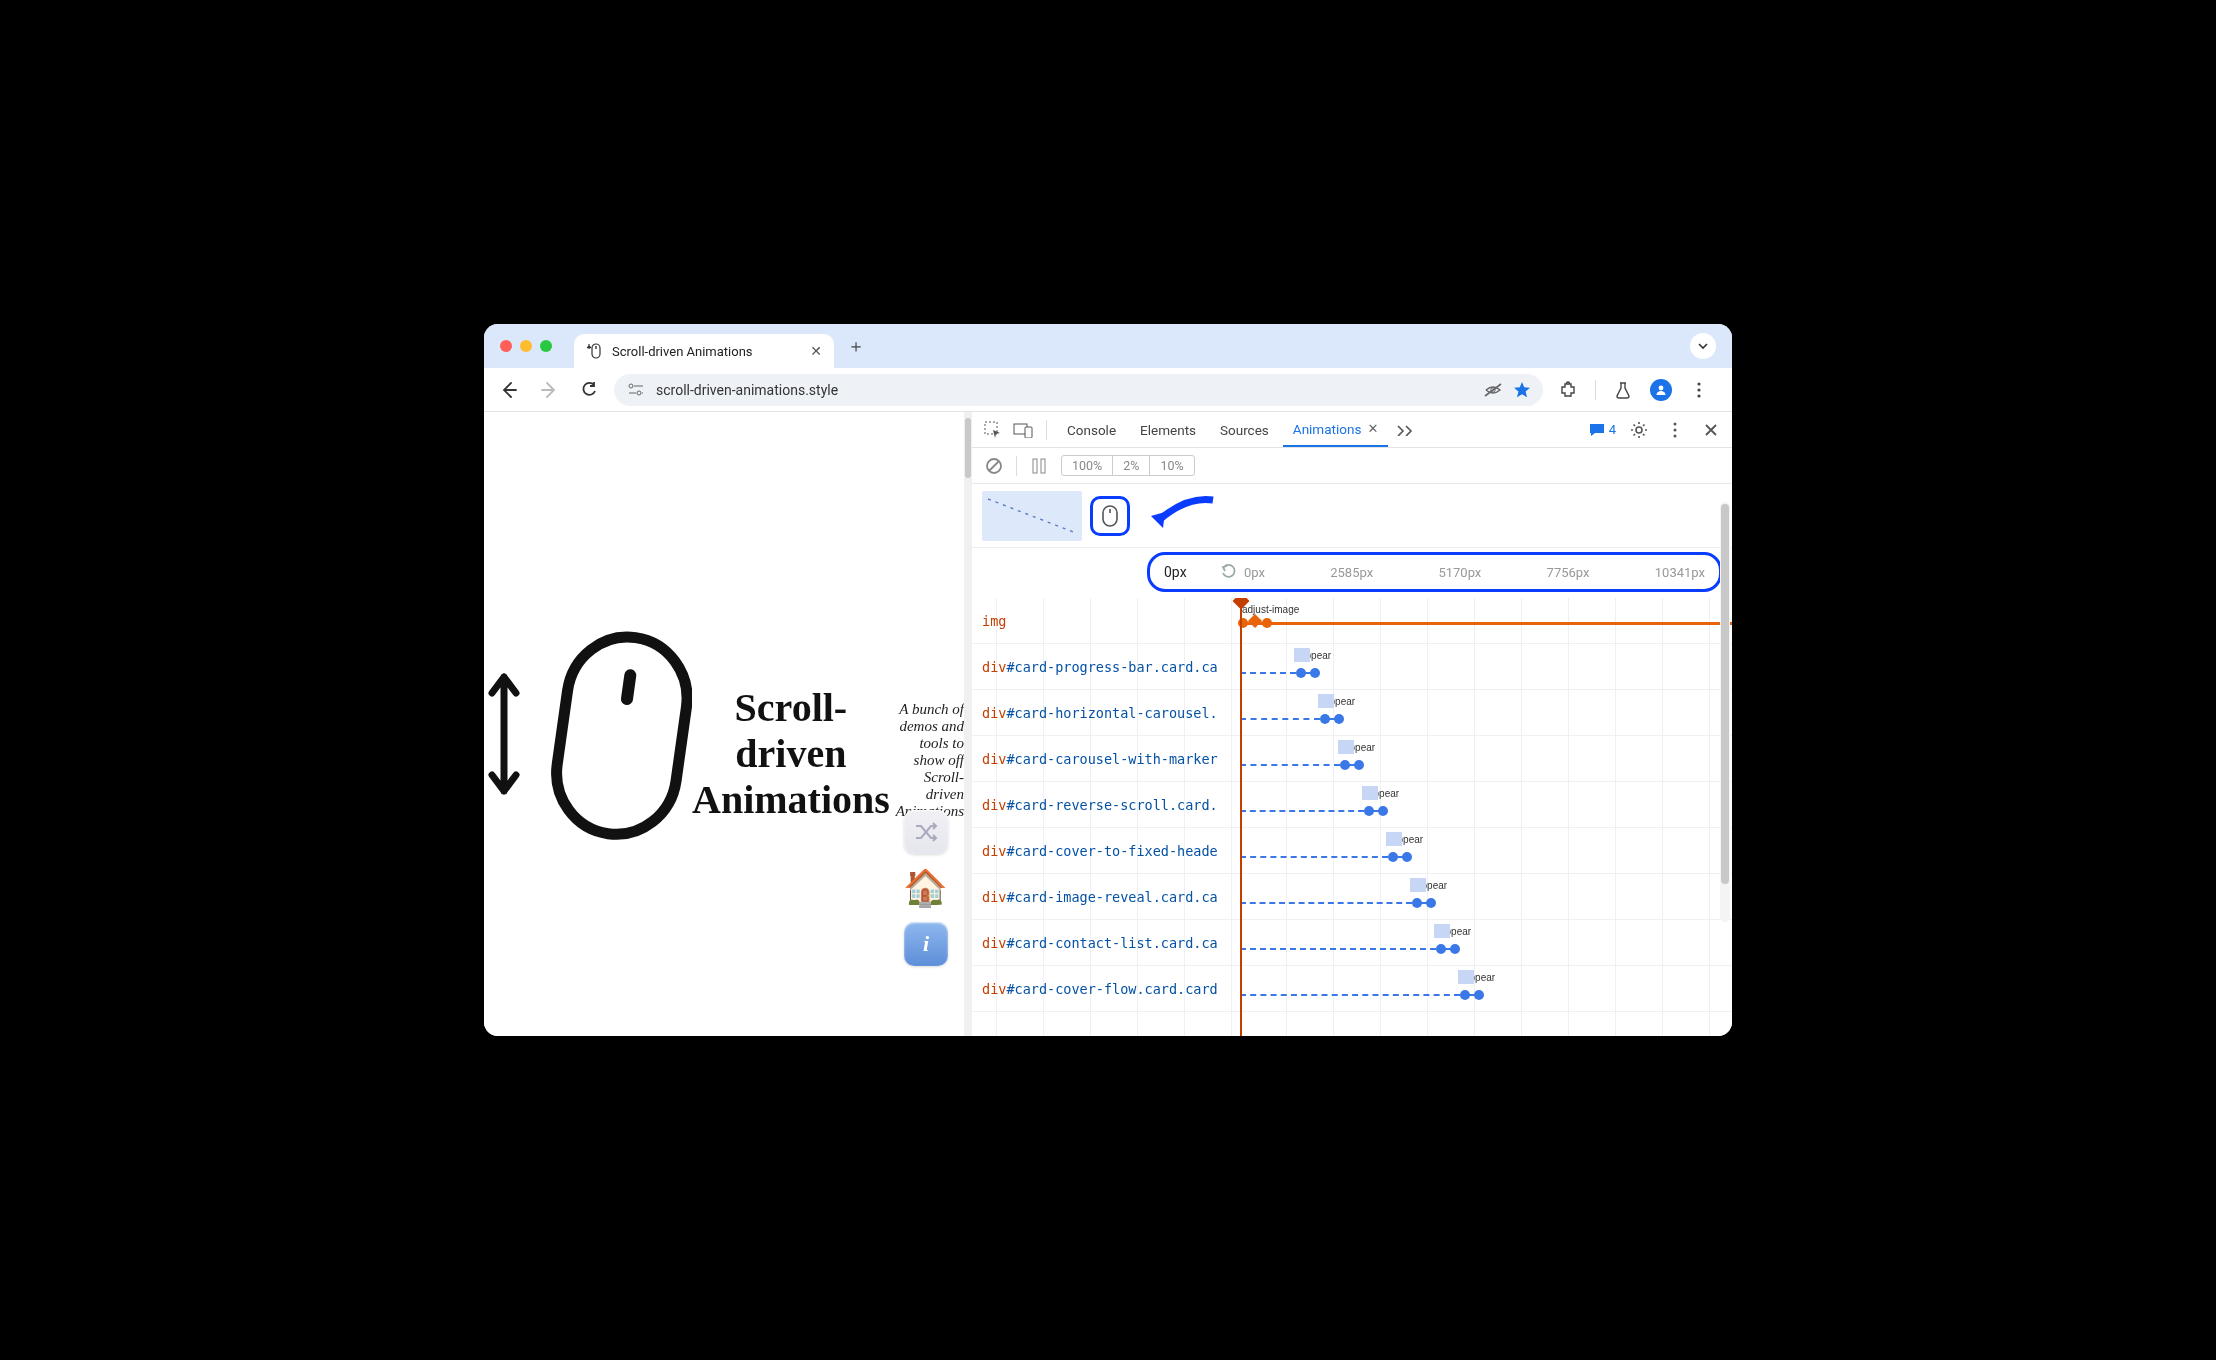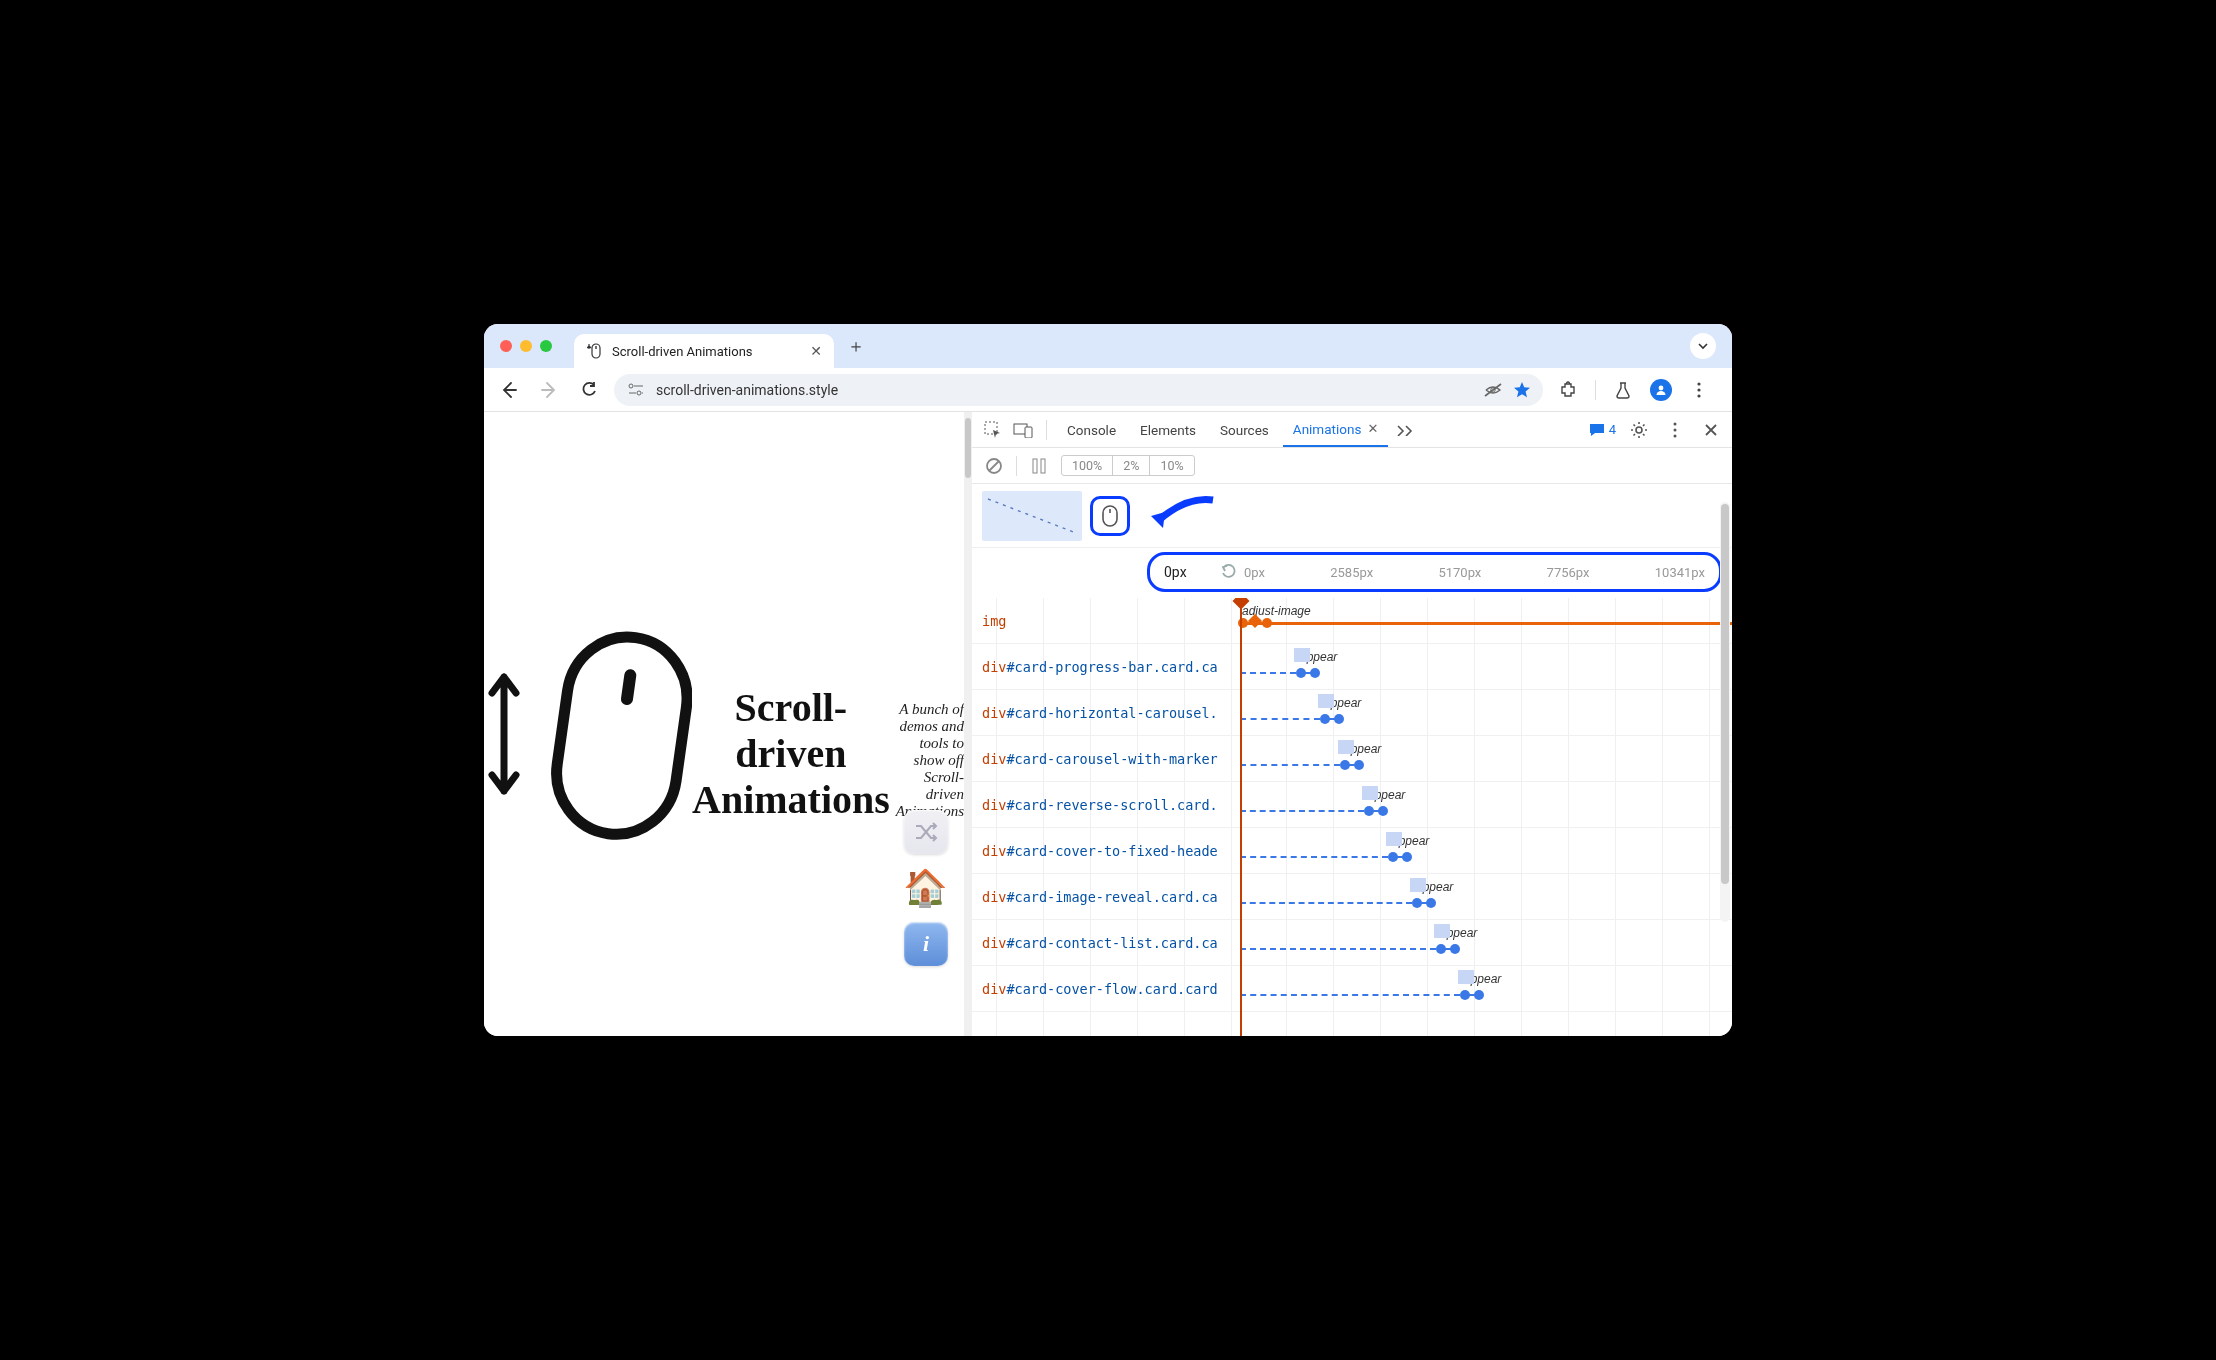--- a/index.html
+++ b/index.html
@@ -234,23 +234,22 @@
   .anim-row .sel {
     width: 268px; padding-left:10px; white-space:nowrap; overflow:hidden;
     color:#0451a5;
   }
   .sel .tag { color:#c43e00; }
   .sel .cls { color:#0451a5; }
   .anim-track {
     position:absolute; left:268px; right:0; top:0; bottom:0;
   }
   .anim-label {
-    position:absolute; top:6px; font-family:-apple-system, Arial, sans-serif; font-size:12px; color:#333;
+    position:absolute; top:6px; font-family:-apple-system, Arial, sans-serif; font-size:10px; color:#333;
     white-space: nowrap;
-    font-style: italic;
   }
   .anim-bar-pre {
     position:absolute; top:28px; left:0; height:0;
     border-top: 2px dashed #3b78e7;
   }
   .anim-tick-block {
     position:absolute; top:4px; width:16px; height:14px; background:#c7d6f5;
   }
   .anim-keys {
     position:absolute; top:24px; height:10px;

